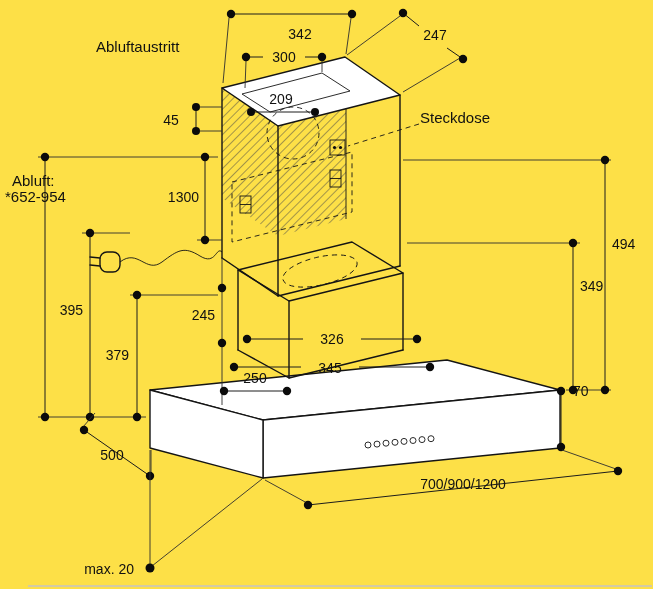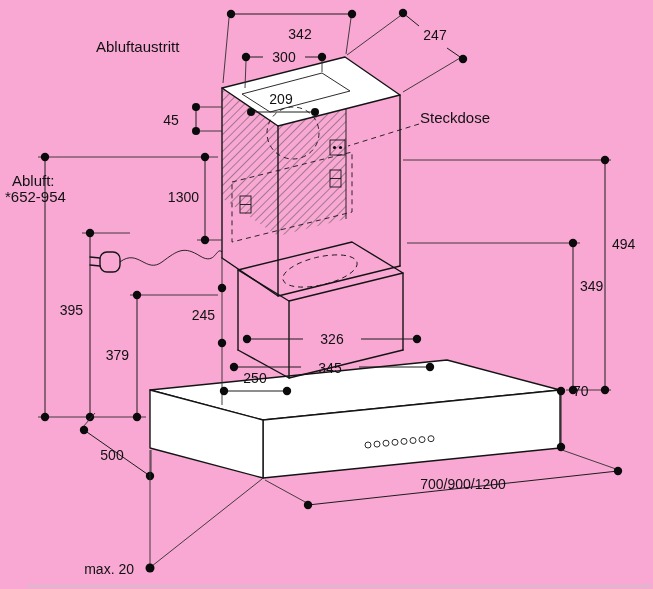--- a/index.html
+++ b/index.html
@@ -1,16 +1,16 @@
 <!DOCTYPE html>
 <html><head>
 <meta charset="utf-8">
 <style>
   html,body{margin:0;padding:0;background:#ffffff;}
-  .stage{position:relative;width:653px;height:589px;background:#f9a8d4;overflow:hidden;
+  .stage{position:relative;width:653px;height:589px;background:#fde047;overflow:hidden;
          font-family:"Liberation Sans",sans-serif;}
   svg text{font-family:"Liberation Sans",sans-serif;font-size:14px;fill:#111;}
   svg text.big{font-size:15px;}
   .dl{stroke:#1c1c1c;stroke-width:1;fill:none;}
   .ext{stroke:#2e2e2e;stroke-width:0.9;fill:none;}
   .draw{stroke:#141414;stroke-width:1.4;fill:none;stroke-linejoin:round;stroke-linecap:round;}
   .face{stroke:#141414;stroke-width:1.4;fill:#ffffff;stroke-linejoin:round;}
   .thin{stroke:#141414;stroke-width:0.9;fill:none;}
   .dashed{stroke-dasharray:5 4;}
   .dot{fill:#0b0b0b;stroke:none;}

